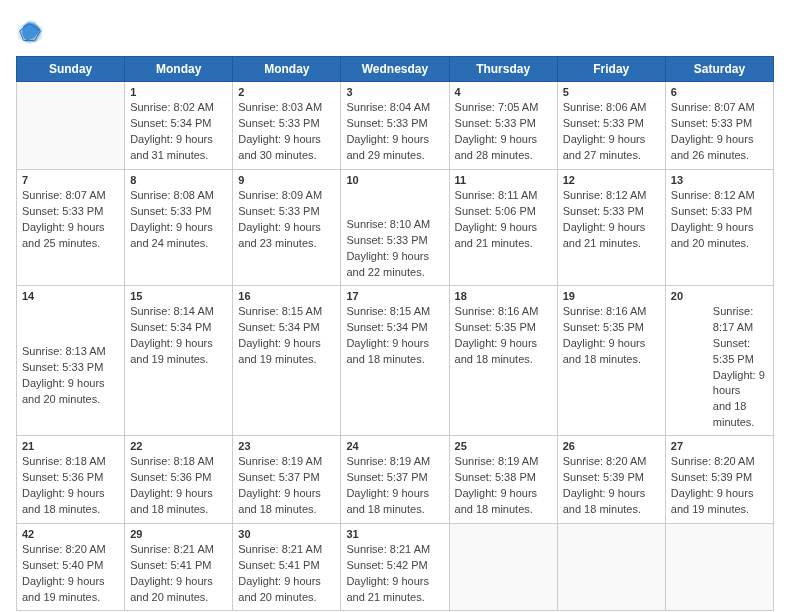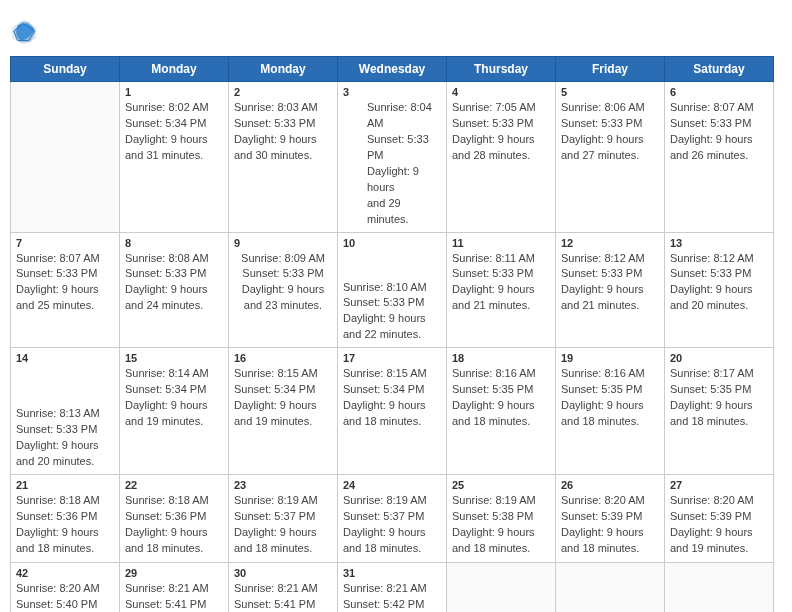--- a/index.html
+++ b/index.html
@@ -6,21 +6,21 @@
     body {
       font-family: Arial, sans-serif;
       background: #fff;
       width: 792px;
       height: 612px;
       overflow: hidden;
     }
     .page {
       width: 792px;
       height: 612px;
-      padding: 18px 18px 12px 10px;
+      padding: 18px 18px 12px 16px;
       display: flex;
       flex-direction: column;
     }
     .header {
       display: flex;
       justify-content: space-between;
       align-items: flex-start;
       margin-bottom: 10px;
     }
     .logo {
@@ -144,21 +144,21 @@
           </td>
           <td>
             <span class="day-number">2</span>
             <div class="day-detail" style="white-space: pre-line;">Sunrise: 8:03 AM
 Sunset: 5:33 PM
 Daylight: 9 hours
 and 30 minutes.</div>
           </td>
           <td>
             <span class="day-number">3</span>
-            <div class="day-detail" style="white-space: pre-line; margin-left: 24px;">Sunrise: 8:04 AM
+            <div class="day-detail" style="white-space: pre-line;">Sunrise: 8:04 AM
 Sunset: 5:33 PM
 Daylight: 9 hours
 and 29 minutes.</div>
           </td>
           <td>
             <span class="day-number">4</span>
             <div class="day-detail" style="white-space: pre-line;">Sunrise: 7:05 AM
 Sunset: 5:33 PM
 Daylight: 9 hours
 and 28 minutes.</div>
@@ -188,36 +188,36 @@
           </td>
           <td>
             <span class="day-number">8</span>
             <div class="day-detail" style="white-space: pre-line;">Sunrise: 8:08 AM
 Sunset: 5:33 PM
 Daylight: 9 hours
 and 24 minutes.</div>
           </td>
           <td>
             <span class="day-number">9</span>
-            <div class="day-detail" style="white-space: pre-line; text-align: center;">Sunrise: 8:09 AM
+            <div class="day-detail" style="white-space: pre-line;">Sunrise: 8:09 AM
 Sunset: 5:33 PM
 Daylight: 9 hours
 and 23 minutes.</div>
           </td>
           <td>
             <span class="day-number">10</span>
             <div class="day-detail" style="white-space: pre-line; margin-top: 31px;">Sunrise: 8:10 AM
 Sunset: 5:33 PM
 Daylight: 9 hours
 and 22 minutes.</div>
           </td>
           <td>
             <span class="day-number">11</span>
             <div class="day-detail" style="white-space: pre-line;">Sunrise: 8:11 AM
-Sunset: 5:33 PM
+Sunset: 5:06 PM
 Daylight: 9 hours
 and 21 minutes.</div>
           </td>
           <td>
             <span class="day-number">12</span>
             <div class="day-detail" style="white-space: pre-line;">Sunrise: 8:12 AM
 Sunset: 5:33 PM
 Daylight: 9 hours
 and 21 minutes.</div>
           </td>
@@ -267,21 +267,21 @@
           </td>
           <td>
             <span class="day-number">19</span>
             <div class="day-detail" style="white-space: pre-line;">Sunrise: 8:16 AM
 Sunset: 5:35 PM
 Daylight: 9 hours
 and 18 minutes.</div>
           </td>
           <td>
             <span class="day-number">20</span>
-            <div class="day-detail" style="white-space: pre-line;">Sunrise: 8:17 AM
+            <div class="day-detail" style="white-space: pre-line; margin-left: 42px;">Sunrise: 8:17 AM
 Sunset: 5:35 PM
 Daylight: 9 hours
 and 18 minutes.</div>
           </td>
         </tr>
         <tr>
           <td>
             <span class="day-number">21</span>
             <div class="day-detail" style="white-space: pre-line;">Sunrise: 8:18 AM
 Sunset: 5:36 PM

